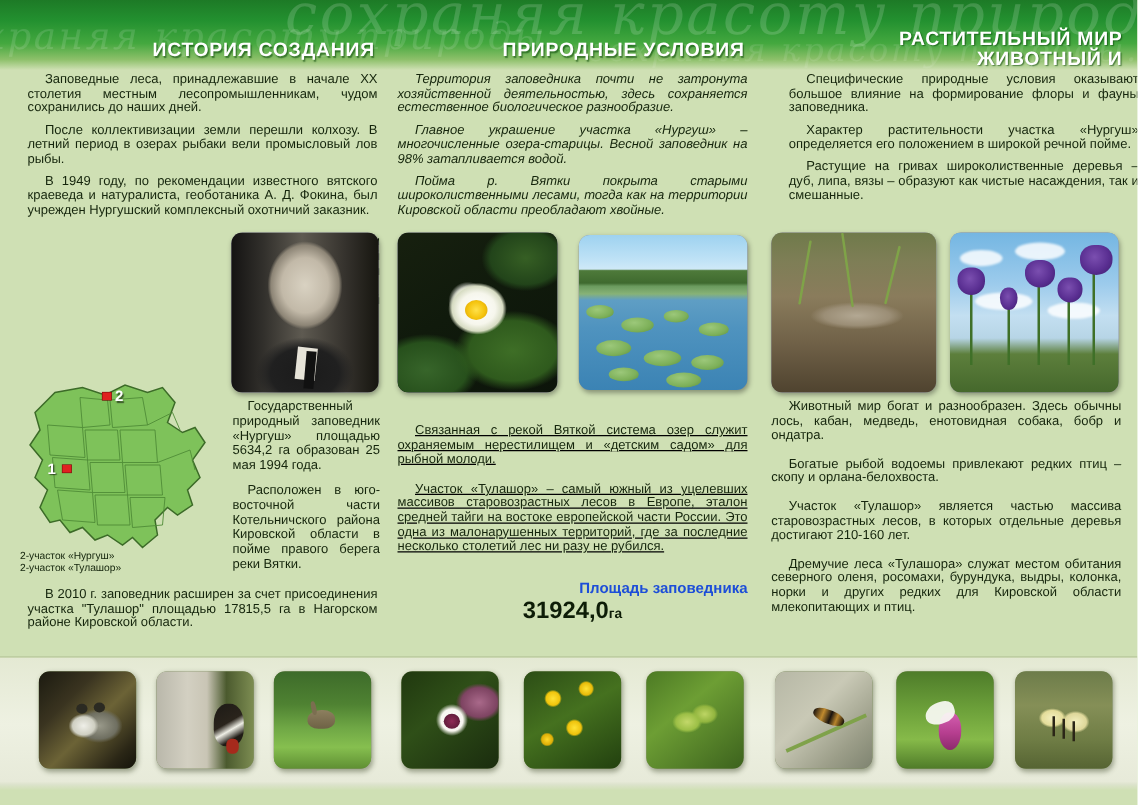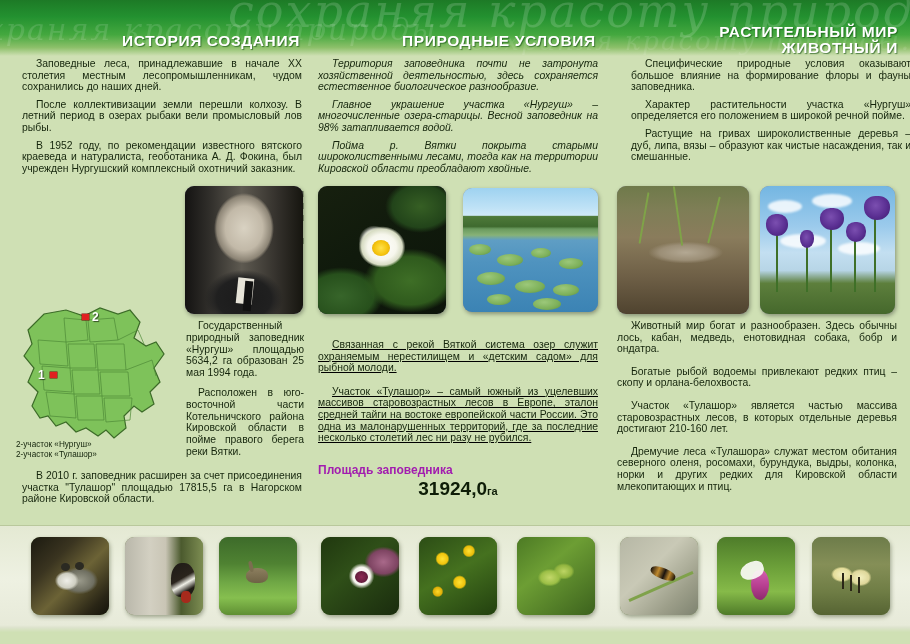--- a/index.html
+++ b/index.html
@@ -226,24 +226,24 @@
     text-indent: 12px;
     color: #15250c;
   }
 
   .block-abs {
     position: absolute;
     width: 280px;
   }
 
   .area-title {
-    text-align: left;
+    text-align: right;
     font-weight: bold;
     font-size: 12px;
-    color: #a21caf;
+    color: #1d4ed8;
     margin: 0;
     line-height: 15px;
   }
   .area-value {
     text-align: center;
     font-weight: bold;
     font-size: 19px;
     color: #0e1d07;
     margin: 0;
     line-height: 22px;
@@ -357,21 +357,21 @@
   <div class="hdr hdr-1">ИСТОРИЯ СОЗДАНИЯ</div>
   <div class="hdr hdr-2">ПРИРОДНЫЕ УСЛОВИЯ</div>
   <div class="hdr hdr-3">
     <div>РАСТИТЕЛЬНЫЙ МИР</div>
     <div>ЖИВОТНЫЙ И</div>
   </div>
 
   <div class="col col-1">
     <p class="body">Заповедные леса, принадлежавшие в начале XX столетия местным лесопромышленникам, чудом сохранились до наших дней.</p>
     <p class="body">После коллективизации земли перешли колхозу. В летний период в озерах рыбаки вели промысловый лов рыбы.</p>
-    <p class="body">В 1952 году, по рекомендации известного вятского краеведа и натуралиста, геоботаника А. Д. Фокина, был учрежден Нургушский комплексный охотничий заказник.</p>
+    <p class="body">В 1949 году, по рекомендации известного вятского краеведа и натуралиста, геоботаника А. Д. Фокина, был учрежден Нургушский комплексный охотничий заказник.</p>
   </div>
 
   <div class="side-text" style="top:188px;">
     <p>В 1960 г. А. Д. Фокин составил подробный «Проект организации Нургушского заповедника Кировской области».</p>
   </div>
 
   <div class="photo portrait">
     <div class="scene">
       <div class="shirt"></div>
       <div class="tie"></div>

